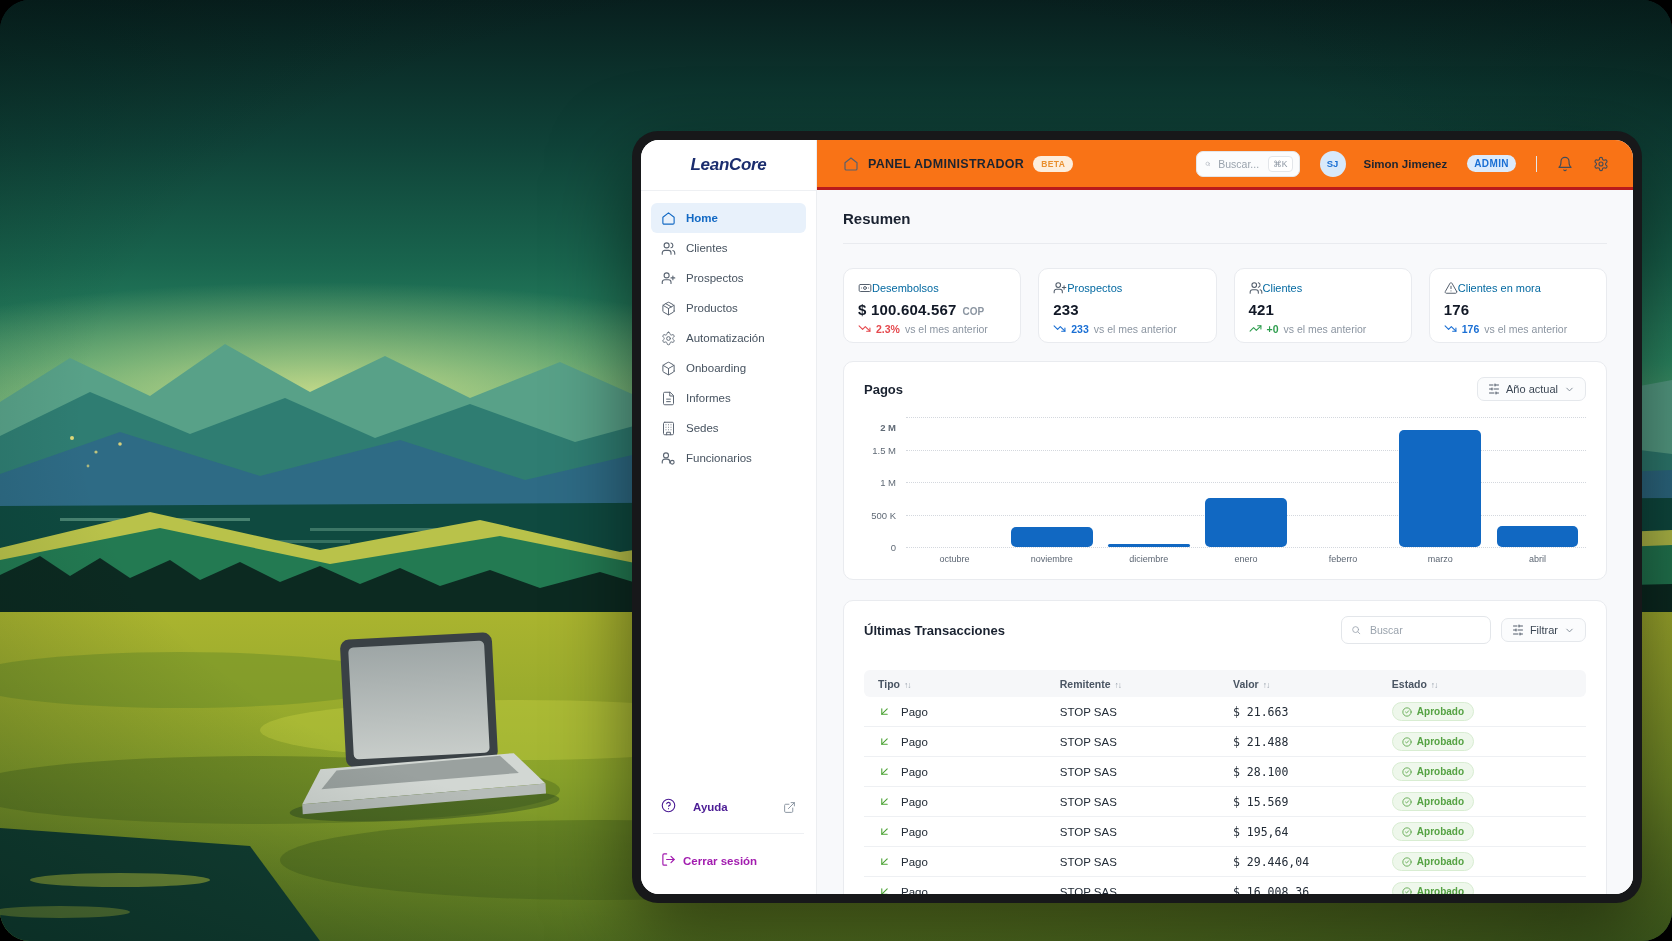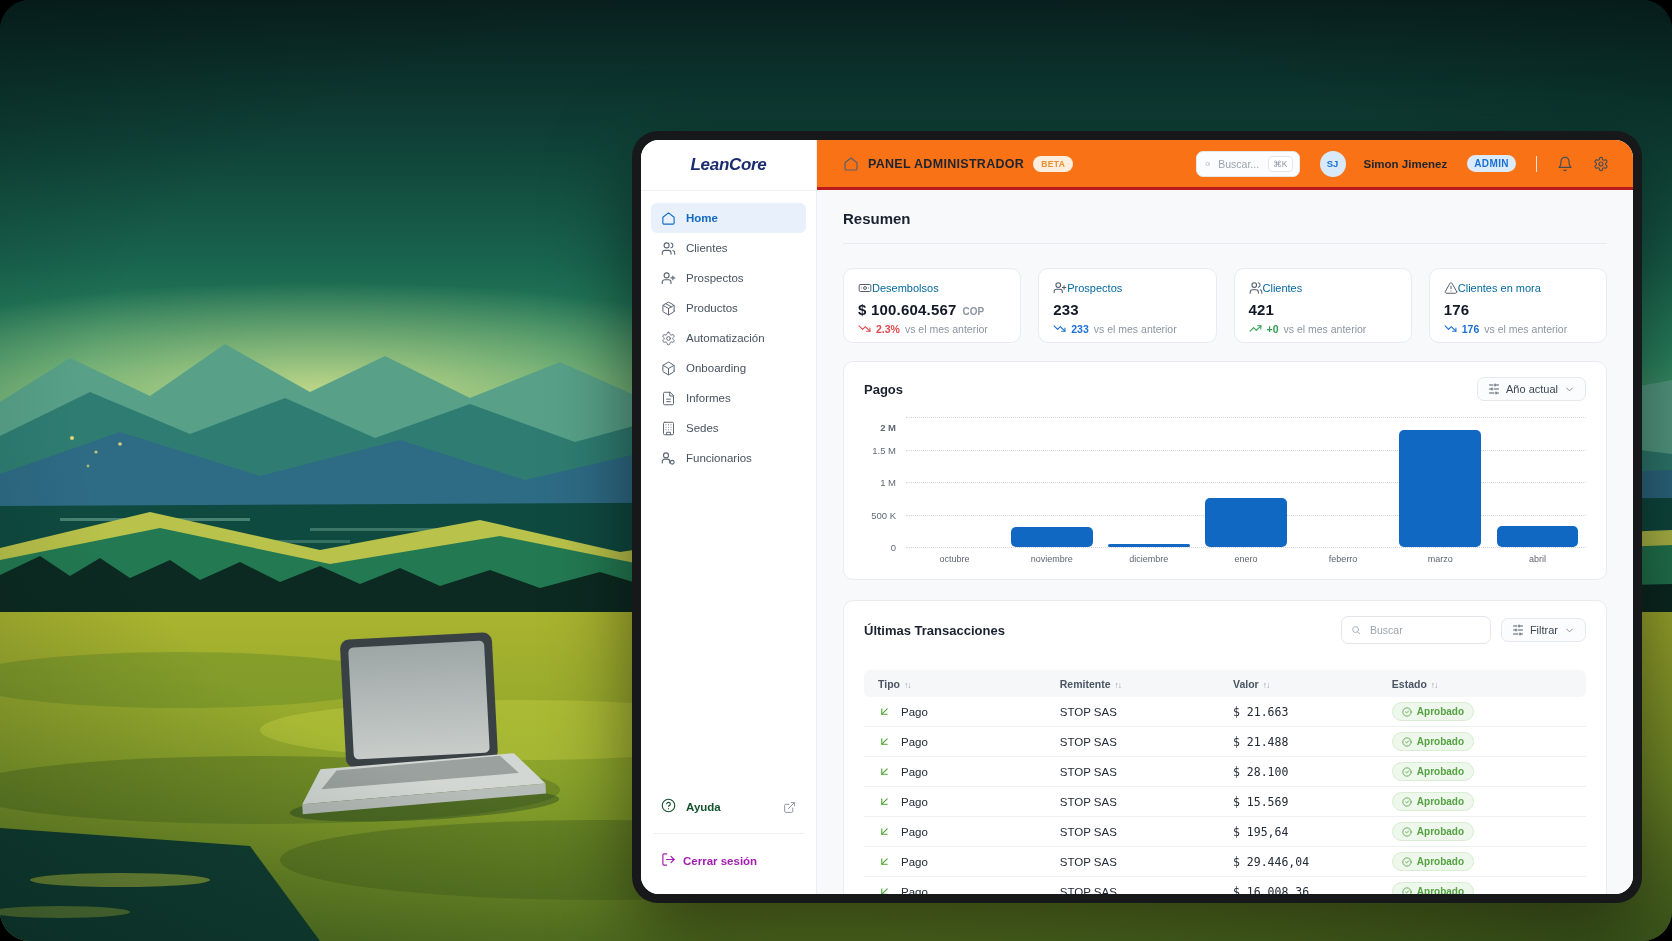--- a/index.html
+++ b/index.html
@@ -17,21 +17,21 @@
   .logo{font-size:17px;font-weight:800;font-style:italic;color:#1b2d6e;letter-spacing:-.3px;}
   nav{padding:12px 10px 0 10px;flex:0 0 auto;}
   .nav-item{display:flex;align-items:center;gap:10px;height:30px;padding:0 10px;border-radius:6px;cursor:pointer;color:#46525f;}
   .nav-item .nav-icon{display:flex;width:15px;height:15px;color:#5c6673;}
   .nav-item .nav-icon svg{width:15px;height:15px;}
   .nav-label{font-size:11.5px;}
   .nav-item.active{background:#e8f1fb;color:#1269c4;}
   .nav-item.active .nav-label{font-weight:700;}
   .nav-item.active .nav-icon{color:#1269c4;}
   .sidebar-bottom{margin-top:auto;padding:0 10px 16px 10px;}
-  .help-row{display:flex;align-items:center;gap:10px;height:32px;padding:0 10px;color:#14532d;cursor:pointer;}
+  .help-row{display:flex;align-items:center;gap:17px;height:32px;padding:0 10px;color:#4c1d95;cursor:pointer;}
   .help-row svg{width:15px;height:15px;}
   .help-label{font-size:11.5px;font-weight:600;flex:1;}
   .help-ext{color:#8a94a0;display:flex;}
   .help-ext svg{width:13px;height:13px;}
   .side-divider{height:1px;background:#eef0f3;margin:10px 2px;}
   .logout-row{display:flex;align-items:center;gap:7px;height:34px;padding:0 10px;color:#a21caf;cursor:pointer;}
   .logout-row svg{width:15px;height:15px;}
   .logout-label{font-size:11.5px;font-weight:700;}
 
   

